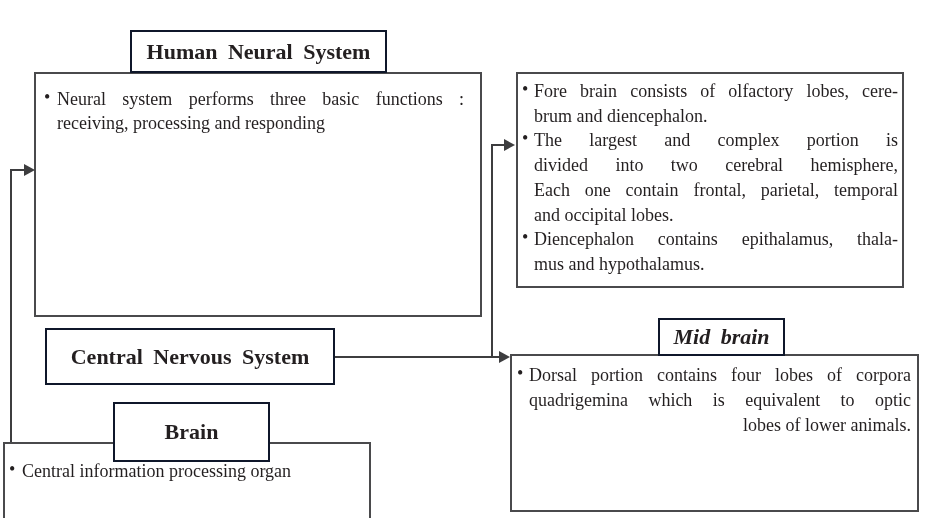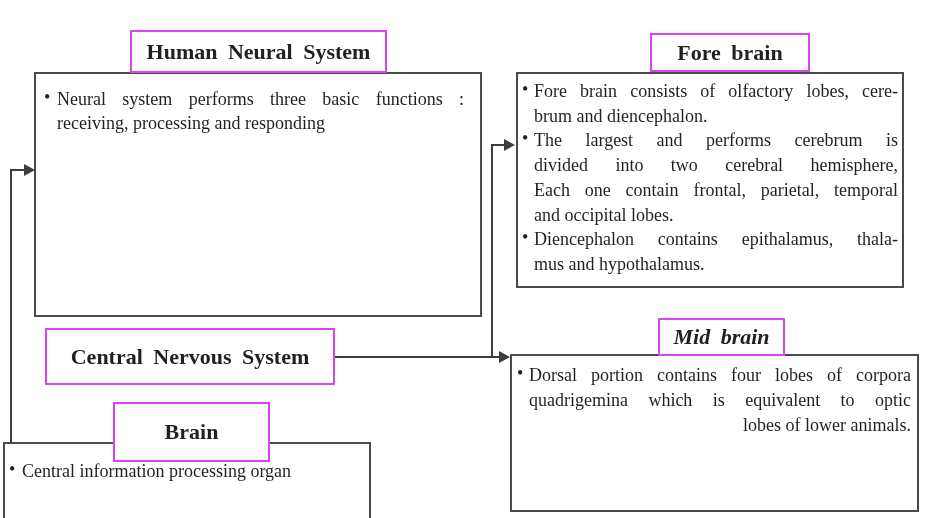--- a/index.html
+++ b/index.html
@@ -13,21 +13,21 @@
   }
   .box{
     position:absolute;
     background:#ffffff;
     border:2px solid #4a4a4c;
     box-sizing:border-box;
   }
   .titlebox{
     position:absolute;
     background:#ffffff;
-    border:2px solid #d946ef;
+    border:2px solid #0f172a;
     box-sizing:border-box;
     display:flex;align-items:center;justify-content:center;
     font-weight:bold;
     font-size:22px;
     word-spacing:5px;
     z-index:3;
     white-space:nowrap;
   }
   .contentbox{z-index:1;}
   .bullet{
@@ -73,34 +73,31 @@
   <div class="box contentbox" id="hns-content" style="left:34px;top:72px;width:448px;height:245px;">
     <div class="inner">
       <div class="bullet">
         <span class="dot">•</span>
         <span class="ln j">Neural system performs three basic functions :</span>
         <span class="ln">receiving, processing and responding</span>
       </div>
     </div>
   </div>
 
-  <div class="titlebox" id="fore-title" style="left:650px;top:33px;width:160px;height:39px;">
-    <span>Fore brain</span>
-  </div>
 
   <div class="box contentbox" id="fore-content" style="left:516px;top:72px;width:388px;height:216px;">
     <div class="inner">
       <div class="bullet">
         <span class="dot">•</span>
         <span class="ln j">Fore brain consists of olfactory lobes, cere-</span>
         <span class="ln">brum and diencephalon.</span>
       </div>
       <div class="bullet">
         <span class="dot">•</span>
-        <span class="ln j">The largest and performs cerebrum is</span>
+        <span class="ln j">The largest and complex portion is</span>
         <span class="ln j">divided into two cerebral hemisphere,</span>
         <span class="ln j">Each one contain frontal, parietal, temporal</span>
         <span class="ln">and occipital lobes.</span>
       </div>
       <div class="bullet">
         <span class="dot">•</span>
         <span class="ln j">Diencephalon contains epithalamus, thala-</span>
         <span class="ln">mus and hypothalamus.</span>
       </div>
     </div>

